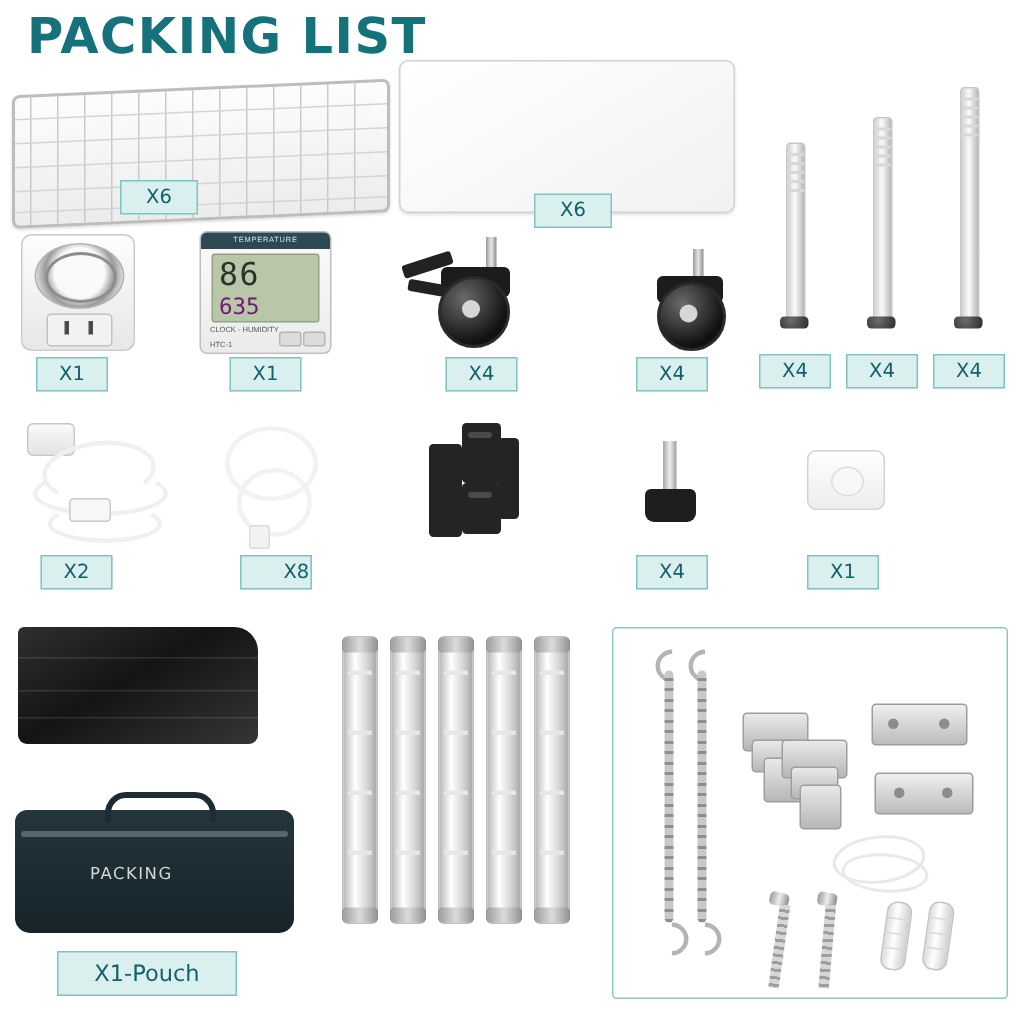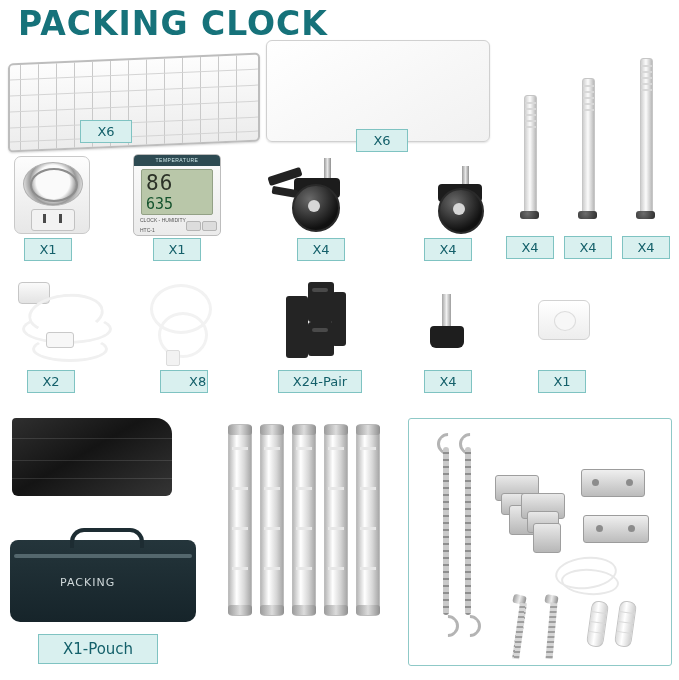--- a/index.html
+++ b/index.html
@@ -78,21 +78,21 @@
 
   
   .thermo{
     position:absolute;left:133px;top:154px;width:86px;height:80px;
     background:linear-gradient(180deg,#fbfbfb,#ebebeb);
     border:1px solid #bdbdbd;border-radius:5px;
   }
   .thermo .top{position:absolute;left:0;right:0;top:0;height:11px;background:#2d4a52;border-radius:4px 4px 0 0;color:#cfe9ea;font-size:5px;text-align:center;line-height:11px;letter-spacing:.5px;}
   .thermo .lcd{position:absolute;left:7px;top:14px;right:7px;height:44px;background:#b9c7a9;border:1px solid #93a186;border-radius:2px;}
   .thermo .big{position:absolute;left:4px;top:1px;font-family:"DejaVu Sans Mono",monospace;font-size:21px;color:#2c3228;letter-spacing:1px;}
-  .thermo .small{position:absolute;left:4px;bottom:1px;font-family:"DejaVu Sans Mono",monospace;font-size:15px;color:#14532d;}
+  .thermo .small{position:absolute;left:4px;bottom:1px;font-family:"DejaVu Sans Mono",monospace;font-size:15px;color:#701a75;}
   .thermo .mdl{position:absolute;left:6px;bottom:2px;font-size:5px;color:#555;}
   .thermo .btn{position:absolute;bottom:4px;width:13px;height:8px;border-radius:2px;background:#dcdcdc;border:1px solid #b5b5b5;}
 
   
   .caster{position:absolute;}
   .caster .stem{position:absolute;width:7px;background:linear-gradient(90deg,#9a9a9a,#e6e6e6 50%,#8e8e8e);}
   .caster .body{position:absolute;background:#1c1c1c;border-radius:4px;}
   .caster .wheel{position:absolute;border-radius:50%;background:radial-gradient(circle at 35% 30%,#6a6a6a,#111 70%);border:2px solid #2a2a2a;}
   .caster .hub{position:absolute;border-radius:50%;background:#d6d6d6;}
   .caster .lever{position:absolute;background:#222;border-radius:2px;}
@@ -158,21 +158,21 @@
   .screw .shank{position:absolute;width:7px;background:repeating-linear-gradient(180deg,#d6d6d6 0 3px,#9e9e9e 3px 5px);}
 
   .anchor{position:absolute;width:15px;height:44px;border-radius:7px;background:linear-gradient(90deg,#dcdcdc,#ffffff 40%,#cfcfcf);border:1px solid #c4c4c4;}
   .anchor .rib{position:absolute;left:0;right:0;height:1px;background:#d9d9d9;}
 </style>
 </head>
 <body>
 
 <div id="page">
 
-  <div class="title">PACKING CLOCK</div>
+  <div class="title">PACKING LIST</div>
 
   <div class="rack">
     <div class="bar" style="left:10px"></div>
       <div class="bar" style="left:28px"></div>
     <div class="bar" style="left:46px"></div>
       <div class="bar" style="left:64px"></div>
     <div class="bar" style="left:82px"></div>
       <div class="bar" style="left:100px"></div>
     <div class="bar" style="left:118px"></div>
       <div class="bar" style="left:136px"></div>
@@ -278,21 +278,20 @@
   <div class="chip" style="left:160px;top:370px;width:48px;padding-left:28px;">X8</div>
 
   <div style="position:absolute;left:282px;top:282px;width:74px;height:82px;">
     <div class="hinge" style="left:4px;top:14px;width:22px;height:62px;"></div>
     <div class="hinge" style="left:26px;top:0px;width:26px;height:40px;"></div>
     <div class="hinge" style="left:26px;top:40px;width:26px;height:34px;"></div>
     <div class="hingeHl" style="left:30px;top:6px;width:16px;height:4px;"></div>
     <div class="hingeHl" style="left:30px;top:46px;width:16px;height:4px;"></div>
     <div class="hinge" style="left:50px;top:10px;width:14px;height:54px;"></div>
   </div>
-  <div class="chip" style="left:278px;top:370px;width:84px;">X24-Pair</div>
 
   <div class="screwfoot" style="position:absolute;left:426px;top:294px;width:44px;height:62px;">
     <div class="shaft" style="left:16px;top:0;height:34px;"></div>
     <div class="base" style="left:4px;top:32px;width:34px;height:22px;"></div>
   </div>
   <div class="chip" style="left:424px;top:370px;width:48px;">X4</div>
 
   <div class="tape" style="left:538px;top:300px;">
     <div class="hole"></div>
   </div>

